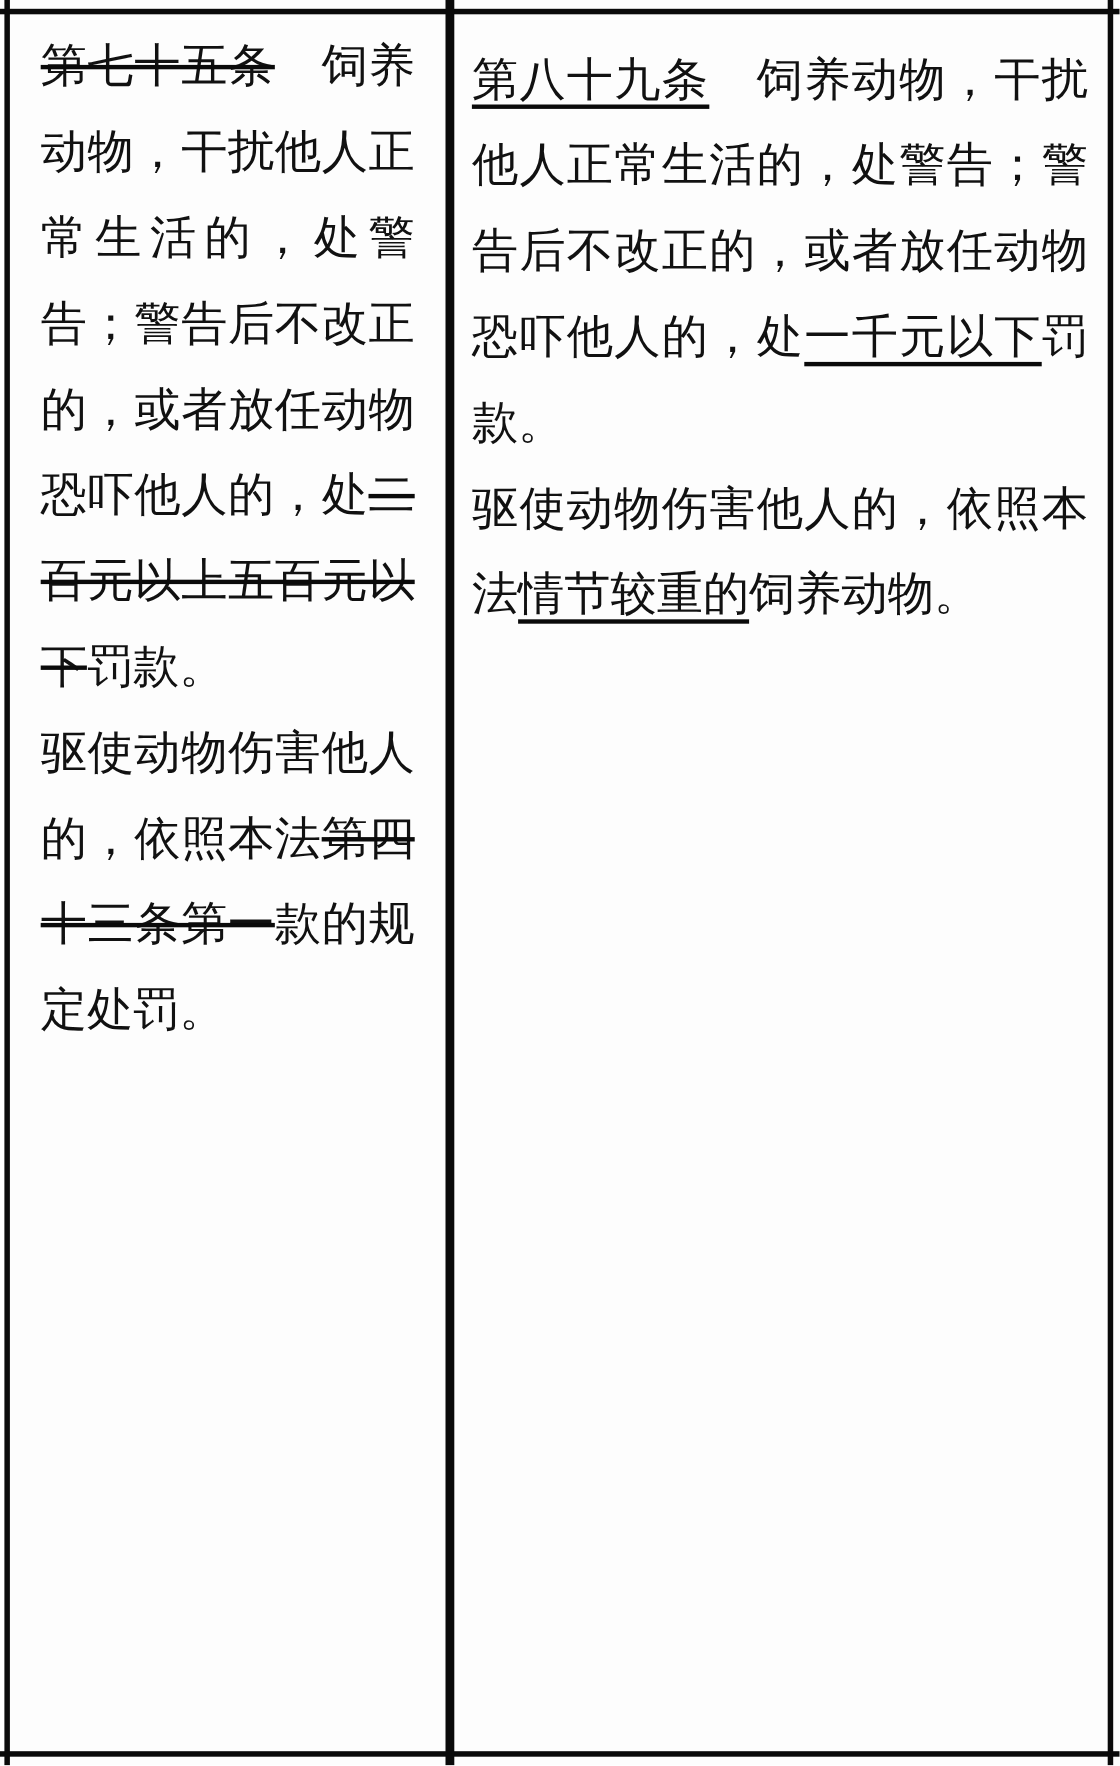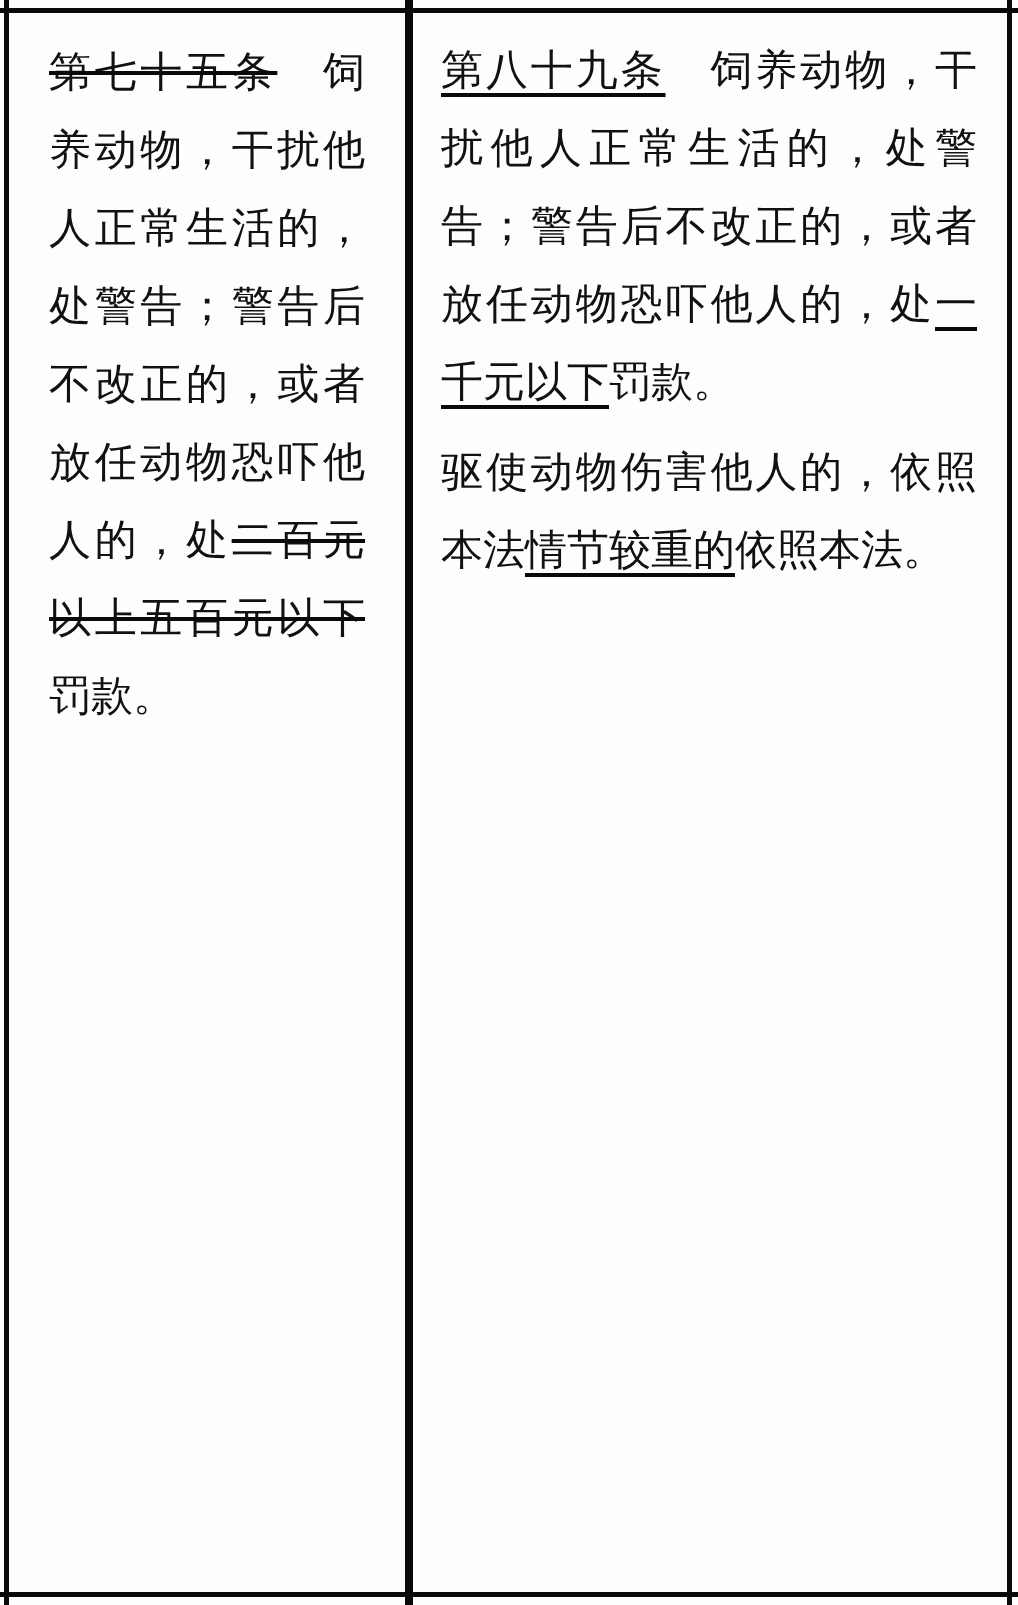--- a/index.html
+++ b/index.html
@@ -19,23 +19,23 @@
   .vline-center { left: 405px;  top: 0; width: 8px; height: 1605px; }
   .vline-right  { left: 1007px; top: 0; width: 5px; height: 1605px; }
   .cell {
     position: absolute;
     top: 13px;
     box-sizing: border-box;
     height: 1579px;
     overflow: hidden;
   }
   .cell-left  { left: 9px;   width: 396px; padding: 8px 28px 0 28px; }
-  .cell-right { left: 413px; width: 594px; padding: 6px 18px 0 16px; }
+  .cell-right { left: 413px; width: 594px; padding: 20px 18px 0 16px; }
   .cell p {
-    margin: 12px;
+    margin: 0;
     font-size: 42px;
     line-height: 78px;
     text-align: justify;
     text-justify: inter-character;
     word-break: break-all;
     color: #111111;
   }
   .del {
     text-decoration: line-through;
     text-decoration-thickness: 4px;
@@ -54,20 +54,21 @@
 <div class="page">
 
   <div class="hline hline-top"></div>
   <div class="hline hline-bottom"></div>
   <div class="vline vline-left"></div>
   <div class="vline vline-center"></div>
   <div class="vline vline-right"></div>
 
   <div class="cell cell-left">
     <p><span class="del">第七十五条</span><span>　饲养动物，干扰他人正常生活的，处警告；警告后不改正的，或者放任动物恐吓他人的，处</span><span class="del">二百元以上五百元以下</span><span>罚款。</span></p>
+    <p><span>驱使动物伤害他人的，依照本法</span><span class="del">第四十三条第一</span><span>款的规定处罚。</span></p>
   </div>
 
   <div class="cell cell-right">
     <p><span class="ins">第八十九条</span><span>　饲养动物，干扰他人正常生活的，处警告；警告后不改正的，或者放任动物恐吓他人的，处</span><span class="ins">一千元以下</span><span>罚款。</span></p>
-    <p><span>驱使动物伤害他人的，依照本法</span><span class="ins">情节较重的</span><span>依照本法。</span></p>
+    <p><span>驱使动物伤害他人的，依照本法</span><span class="ins">情节较重的</span><span>饲养动物。</span></p>
   </div>
 
 </div>
 
 </body></html>

